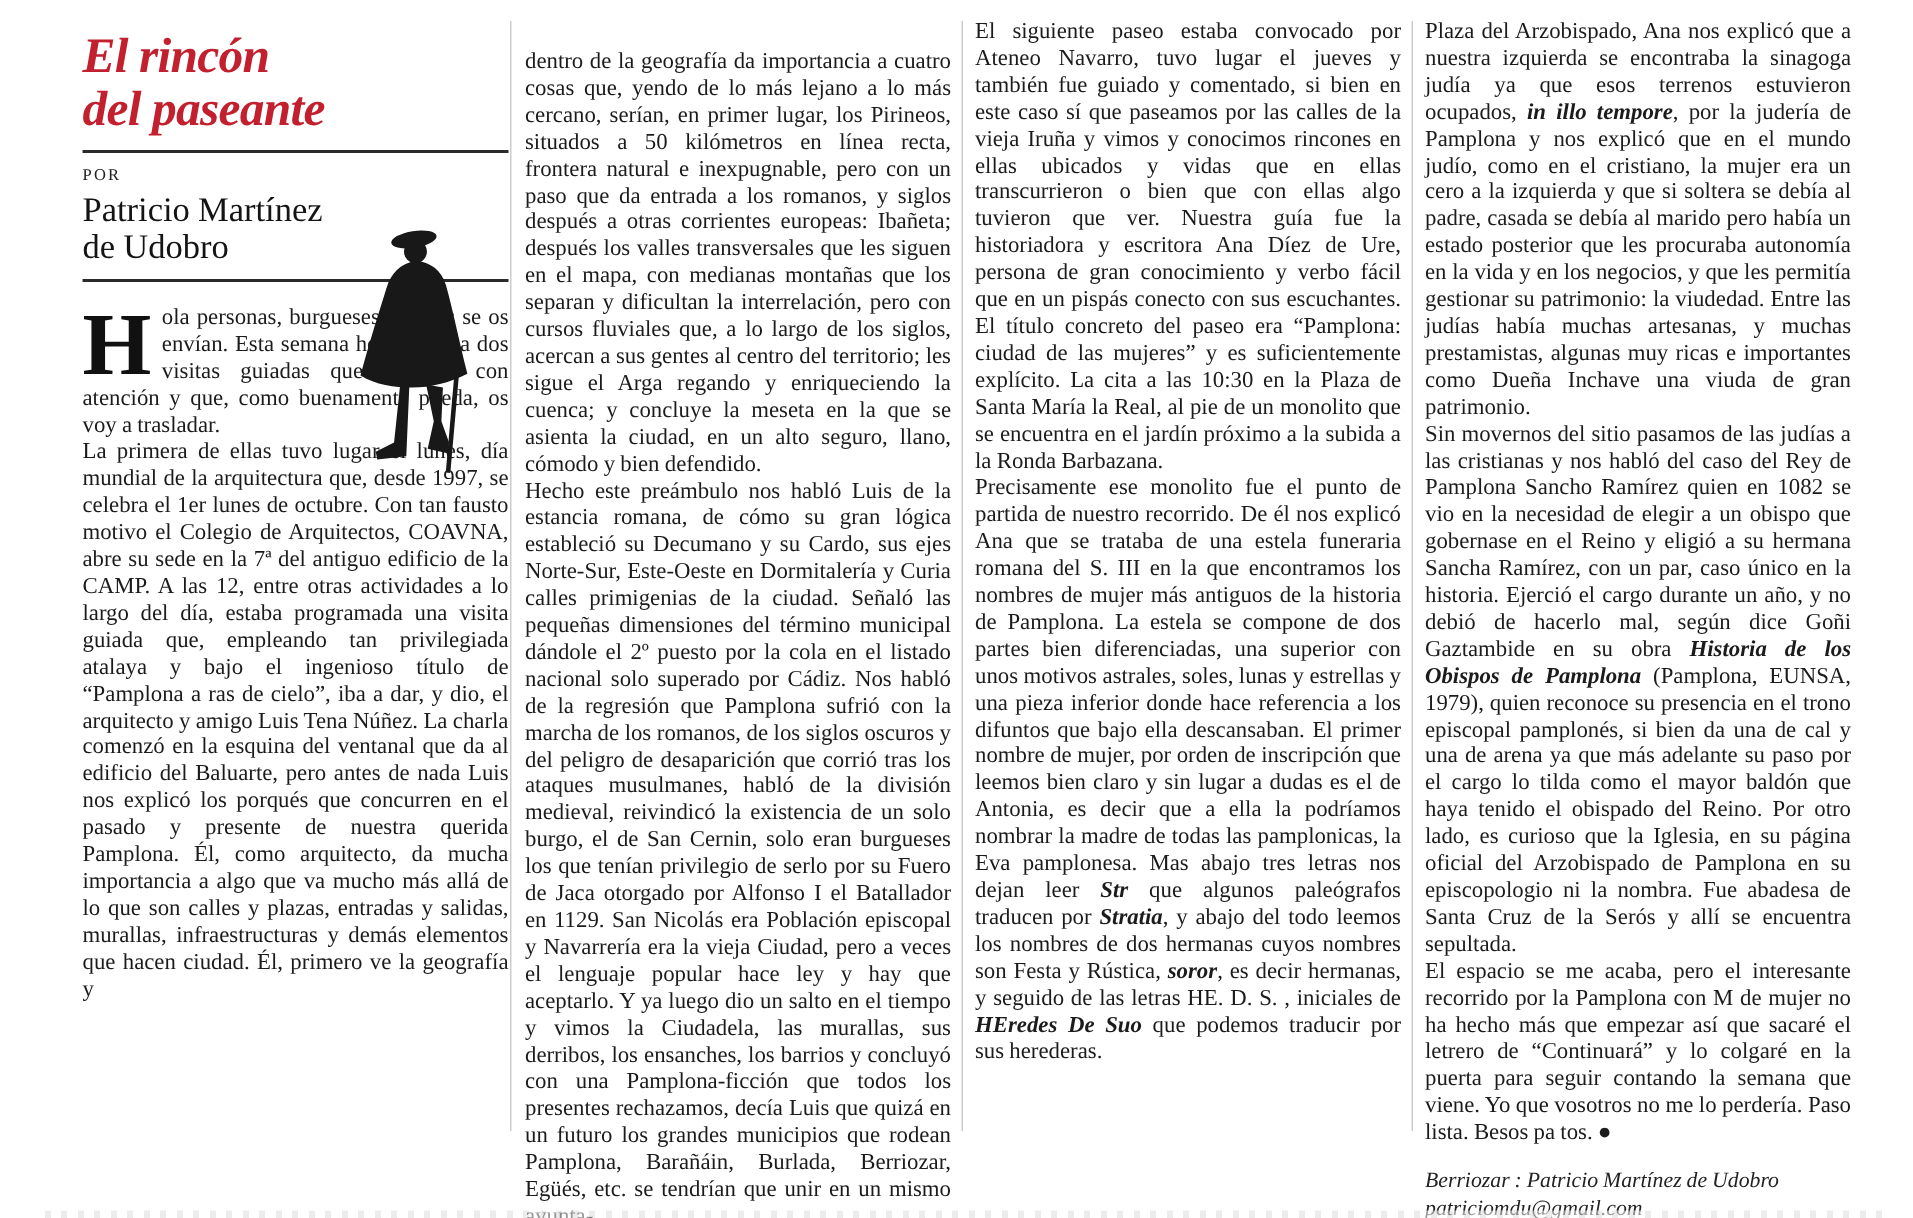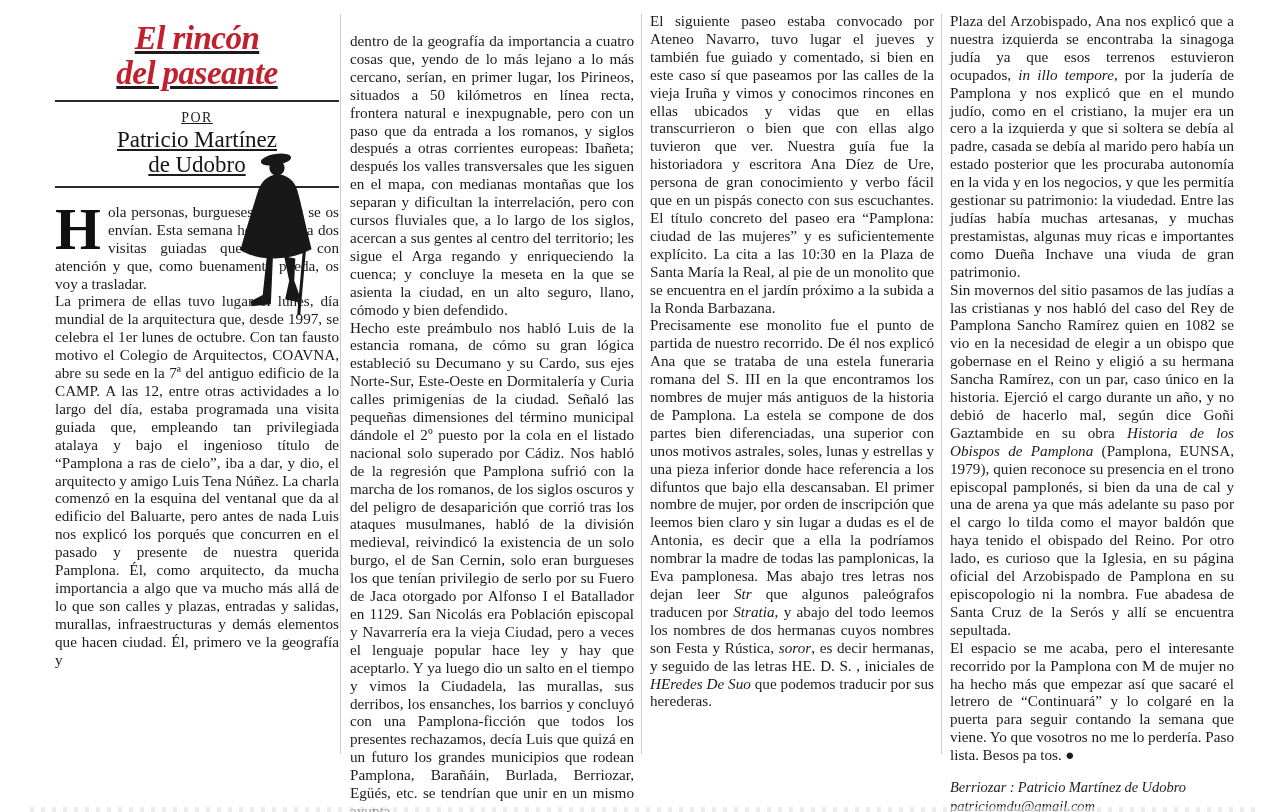--- a/index.html
+++ b/index.html
@@ -13,34 +13,34 @@
   #sep1{left:340px;} #sep2{left:641px;} #sep3{left:941px;}
 
   .col{
     position:absolute;top:12px;width:284px;
     font-size:15.2px;line-height:17.9px;text-align:justify;
     hyphens:auto;-webkit-hyphens:auto;word-spacing:-0.3px;
   }
   #col1{left:55px;} #col2{left:350px;margin-top:20px;} #col3{left:650px;} #col4{left:950px;}
 
   .para{margin:0;}
-  .it{font-style:italic;}
+  .it{font-style:italic;font-weight:bold;}
 
   
-  .masthead{position:relative;text-align:center;hyphens:none;text-decoration:underline;}
+  .masthead{position:relative;text-align:left;hyphens:none;}
   .kicker{
     font-size:33px;line-height:35px;font-weight:bold;font-style:italic;
     white-space:pre-line;padding-top:9px;letter-spacing:-0.5px;
   }
   .headline{
     font-size:40px;line-height:46px;margin-top:12px;letter-spacing:-0.5px;
     font-weight:normal;color:#141414;
   }
   .rule{height:1.5px;background:#2a2a2a;margin-top:9px;}
-  .byline-label{font-size:14px;letter-spacing:1.5px;margin-top:7px;color:#222;}
+  .byline-label{font-size:11px;letter-spacing:1.5px;margin-top:7px;color:#222;}
   .byline-name{font-size:23px;line-height:24.5px;white-space:pre-line;margin-top:2px;color:#141414;}
   .body-start{margin-top:15px;}
 
   .silhouette{position:absolute;left:168px;top:138px;width:112px;height:172px;z-index:3;}
 
   .dropcap{
     float:left;font-weight:bold;font-size:59px;line-height:47px;
     padding:3px 7px 0 0;color:#111;
   }
 

